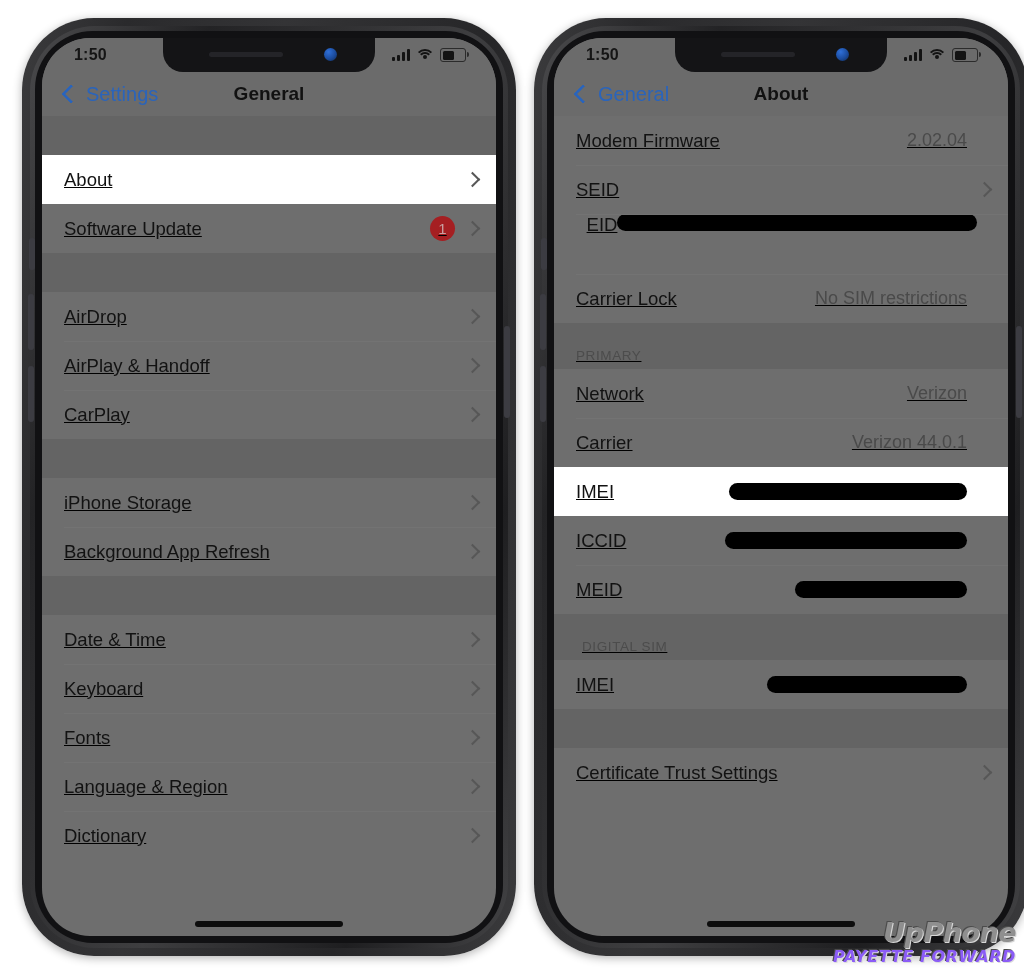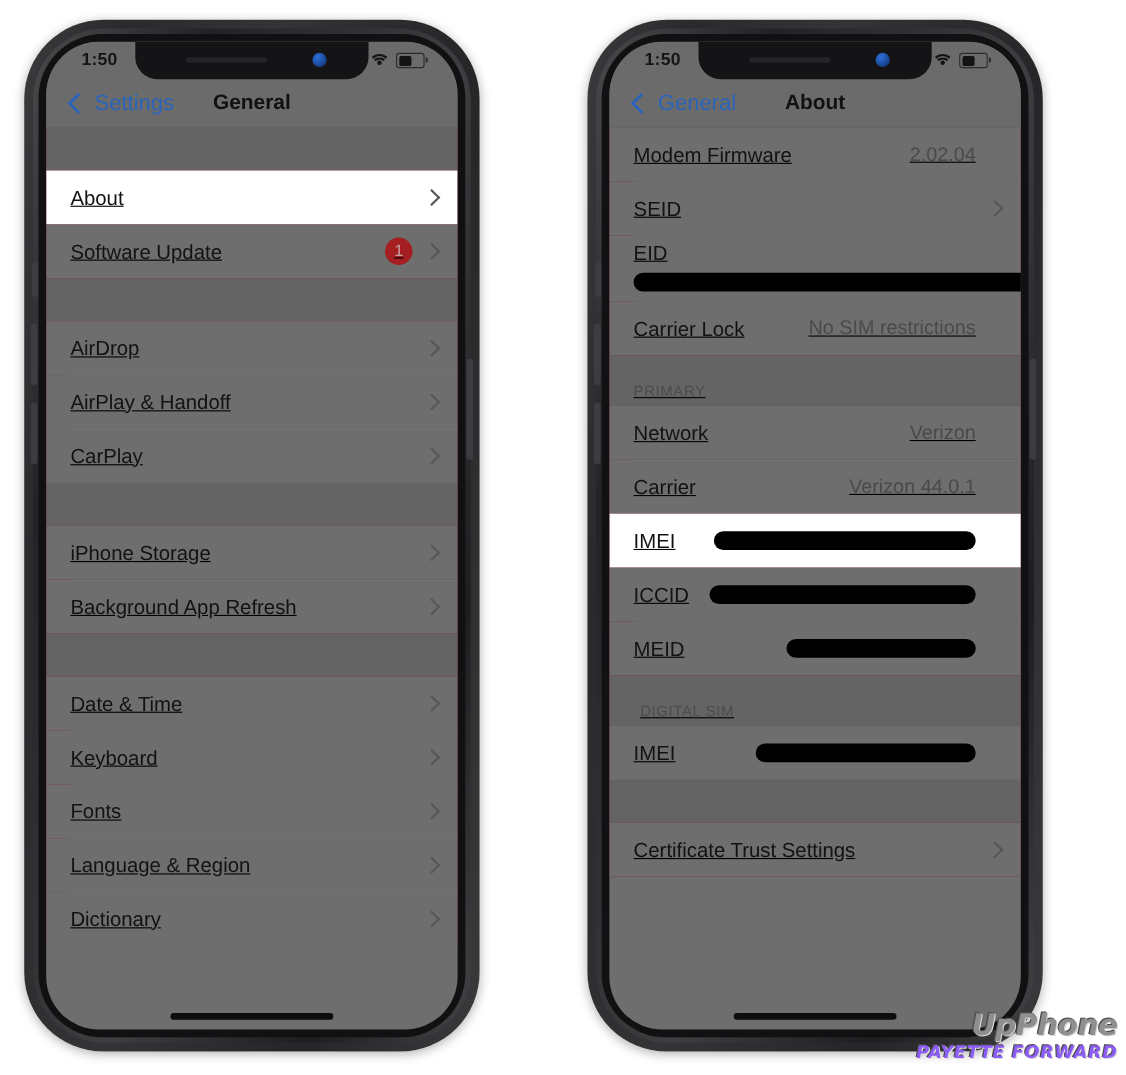--- a/index.html
+++ b/index.html
@@ -6,21 +6,21 @@
   body{
     width:1024px;height:977px;
     background:#ffffff;
     font-family:"Liberation Sans","DejaVu Sans",sans-serif;
     overflow:hidden;
     position:relative;
   }
   .stage{position:absolute;left:0;top:0;width:1024px;height:977px;}
 
   
-  .phone{position:absolute;top:18px;width:414px;height:938px;}
+  .phone{position:absolute;top:18px;width:494px;height:938px;}
   .phone.left{left:22px;}
   .phone.right{left:534px;}
 
   .shell-outer{
     position:absolute;inset:0;
     border-radius:72px;
     background:linear-gradient(100deg,#3b3b3d 0%,#2a2a2c 16%,#343436 40%,#262628 72%,#3a3a3c 100%);
     box-shadow:0 2px 10px rgba(0,0,0,.30);
   }
   .shell-mid{
@@ -139,21 +139,21 @@
   }
   .sect-hdr{
     background:#646464;color:#4c4c4c;
     font-size:13.5px;letter-spacing:.6px;
     padding:0 22px 6px 22px;display:flex;align-items:flex-end;
     box-sizing:border-box;
   }
   .redact{
     background:#000;border-radius:9px;height:17px;flex:0 0 auto;
   }
-  .row.wide{flex-direction:column;align-items:stretch;justify-content:center;height:60px;padding-bottom:4px;}
+  .row.wide{flex-direction:row;align-items:stretch;justify-content:center;height:60px;padding-bottom:4px;text-align:center;}
   .row.wide .label{margin-bottom:7px;}
 
   
   .home-ind{
     position:absolute;bottom:9px;left:50%;transform:translateX(-50%);
     width:148px;height:6px;border-radius:4px;background:#0d0d0d;z-index:7;
   }
 
   
   .wm{

